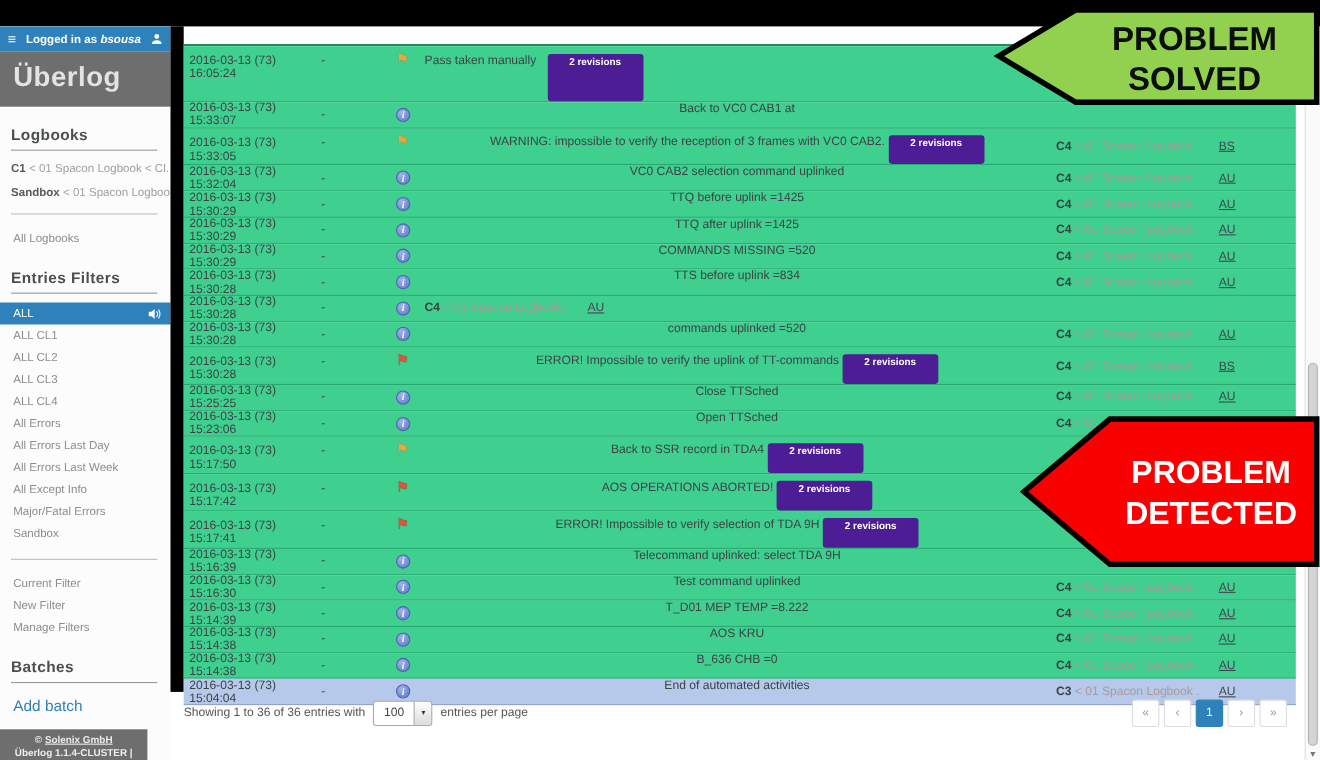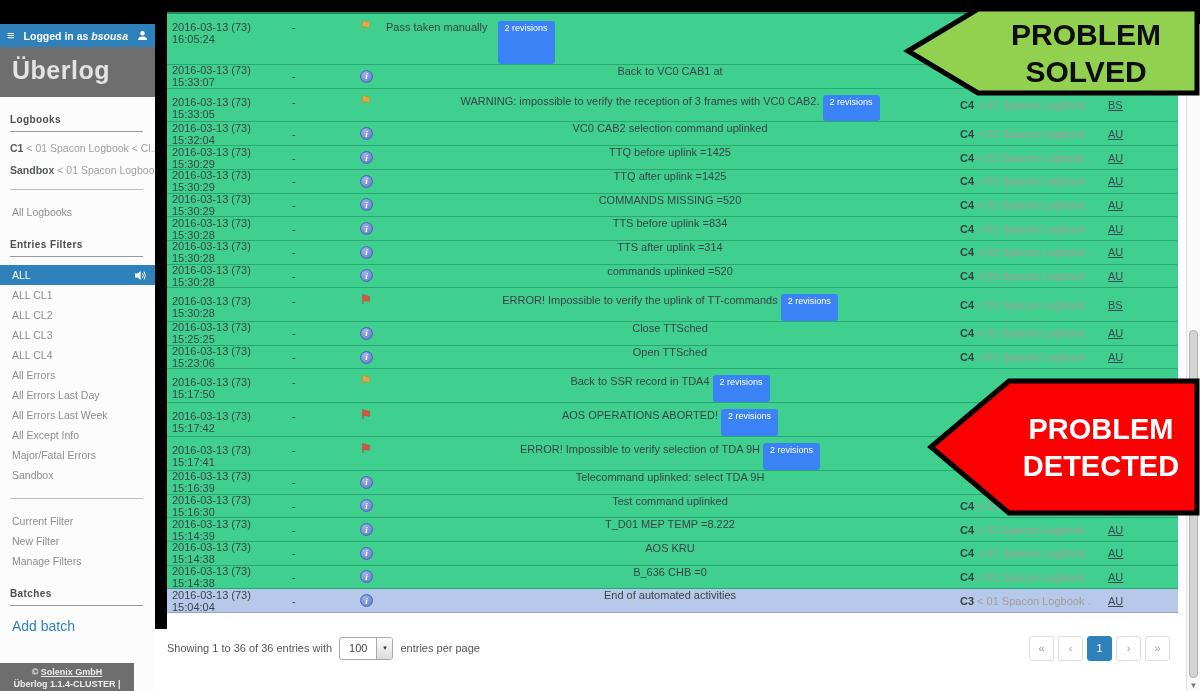--- a/index.html
+++ b/index.html
@@ -13,57 +13,57 @@
   .sidebar{position:absolute;left:0;top:24px;width:155px;height:667px;background:#fcfcfc;}
   .userbar{height:23px;background:#2e81ba;color:#fff;display:flex;align-items:center;
            padding:0 7px;font-size:10.5px;font-weight:bold;}
   .userbar .burger{font-size:13px;cursor:pointer;}
   .userbar .login{flex:1;text-align:center;}
   .userbar .login i{font-style:italic;}
   .person-icon{display:inline-flex;}
   .brand{height:50px;background:#6e6e6e;color:#e3e3e3;font-size:25px;font-weight:bold;
          padding:9px 0 0 12px;box-sizing:border-box;letter-spacing:.5px;}
   .sidenav{padding:0 0 0 10px;}
-  .side-title{font-size:10px;color:#4b4f52;font-weight:bold;letter-spacing:.4px;
+  .side-title{font-size:14px;color:#4b4f52;font-weight:bold;letter-spacing:.4px;
               margin:17px 12px 8px 0;border-bottom:1px solid #999;padding-bottom:6px;}
   .lb-item{font-size:10.5px;color:#9b9fa3;margin:10px 0;white-space:nowrap;overflow:hidden;}
   .lb-item b{color:#55595d;font-weight:bold;}
   .side-sep{border-top:1px solid #bdbdbd;margin:13px 12px 12px 0;}
   .side-item{font-size:10.5px;color:#8a8e92;padding:4px 2px;cursor:pointer;}
   .side-item.active{background:#2e81ba;color:#fff;margin-left:-10px;padding:4px 8px 4px 12px;
                     display:flex;justify-content:space-between;align-items:center;}
   .side-link{font-size:14px;color:#2e81ba;padding:4px 2px;cursor:pointer;}
   .side-footer{position:absolute;left:0;bottom:0;width:134px;height:28px;background:#6e6e6e;
                color:#ededed;font-size:9px;font-weight:bold;text-align:center;line-height:12px;
                padding-top:3px;box-sizing:border-box;}
   .side-footer u{cursor:pointer;}
 
   
-  .logtable{position:absolute;left:167px;top:12px;width:1011px;border-top:2px solid #1f8b5f;}
+  .logtable{position:absolute;left:167px;top:40px;width:1011px;border-top:2px solid #1f8b5f;}
   .trow{display:flex;align-items:stretch;background:#3fd08f;border-bottom:1px solid #2aa873;
         font-size:11px;color:#3c4247;box-sizing:border-box;height:23.7px;}
   .trow.m{height:33.8px;}
   .trow.l{height:51px;}
   .trow.blue{background:#b7c9ea;border-bottom:1px solid #8fa5cf;}
   .c-date{width:123px;flex:none;padding-left:5px;box-sizing:border-box;display:flex;align-items:center;}
   .trow.l .c-date,.trow.m .c-date{align-items:flex-start;padding-top:7px;}
   .c-dash{width:70px;flex:none;padding-left:2px;box-sizing:border-box;display:flex;align-items:center;}
   .trow.l .c-dash,.trow.m .c-dash{align-items:flex-start;padding-top:7px;}
   .c-icon{width:26px;flex:none;display:flex;align-items:center;justify-content:flex-start;}
   .trow.l .c-icon,.trow.m .c-icon{align-items:flex-start;padding-top:5px;}
   .c-msg{flex:1;display:flex;flex-direction:row;justify-content:center;gap:4px;padding-right:6px;}
   .trow.l .c-msg{justify-content:flex-start;padding-top:7px;gap:10px;}
   .trow.m .c-msg{justify-content:center;padding-top:6px;gap:3px;}
   .c-logbook{width:130px;flex:none;display:flex;align-items:center;white-space:nowrap;overflow:hidden;}
   .c-logbook b{color:#3b3f43;}
   .c-logbook .rest{color:#a89a9a;margin-left:3px;}
   .c-user{width:88px;flex:none;padding-left:18px;box-sizing:border-box;display:flex;align-items:center;}
   .c-user a{color:#3e4850;text-decoration:underline;cursor:pointer;}
-  .badge{display:inline-block;background:#3b82f6;color:#fff;font-size:9px;font-weight:normal;
-         padding:2px 7px;border-radius:3px;width:fit-content;cursor:pointer;}
+  .badge{display:inline-block;background:#4c1d95;color:#fff;font-size:9px;font-weight:bold;
+         padding:2px 20px;border-radius:3px;width:fit-content;cursor:pointer;}
   .icon-info{width:13px;height:13px;border-radius:50%;box-sizing:border-box;
              background:radial-gradient(circle at 35% 30%,#9fb3ea,#5d77c8);border:1px solid #4d62b0;
              color:#fff;font-size:9px;font-weight:bold;font-style:italic;display:inline-flex;
              align-items:center;justify-content:center;font-family:"Liberation Serif",serif;}
   .flag{font-size:13px;line-height:13px;}
   .flag.warn{color:#eda33f;text-shadow:0 0 1px #b06a10;}
   .flag.err{color:#e2503f;text-shadow:0 0 1px #8f1f12;}
 
   
   .tfoot{position:absolute;left:167px;top:634px;width:1011px;height:28px;display:flex;
@@ -305,24 +305,20 @@
           <a>AU</a>
         </span>
   </div>
 
   <div class="trow s">
     <span class="c-date">2016-03-13 (73) 15:30:28</span>
     <span class="c-dash">-</span>
     <span class="c-icon">
           <span class="icon-info">i</span>
         </span>
-    <span class="c-msg">
-      <span class="msg-text">TTS after uplink =314</span>
-
-    </span>
     <span class="c-logbook">
           <b>C4</b>
           <span class="rest">&lt; 01 Spacon Logbook ...</span>
         </span>
     <span class="c-user">
           <a>AU</a>
         </span>
   </div>
 
   <div class="trow s">

